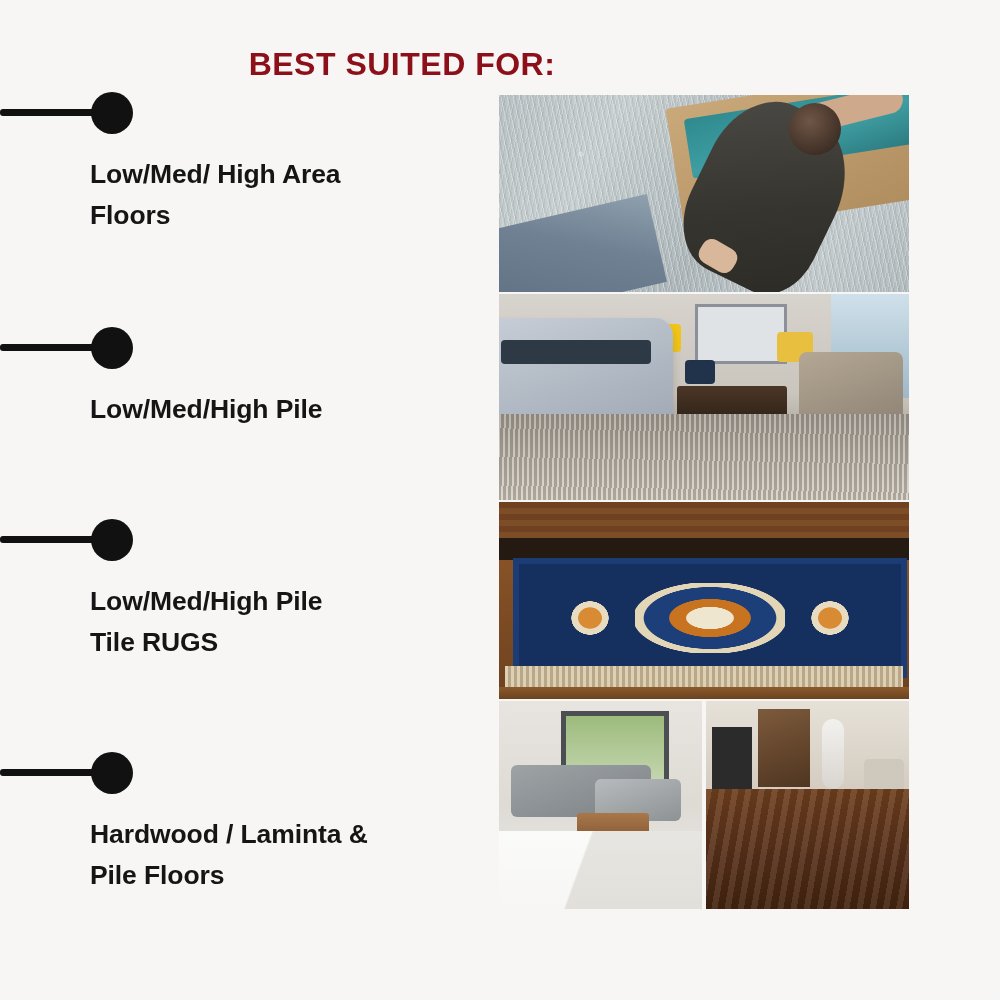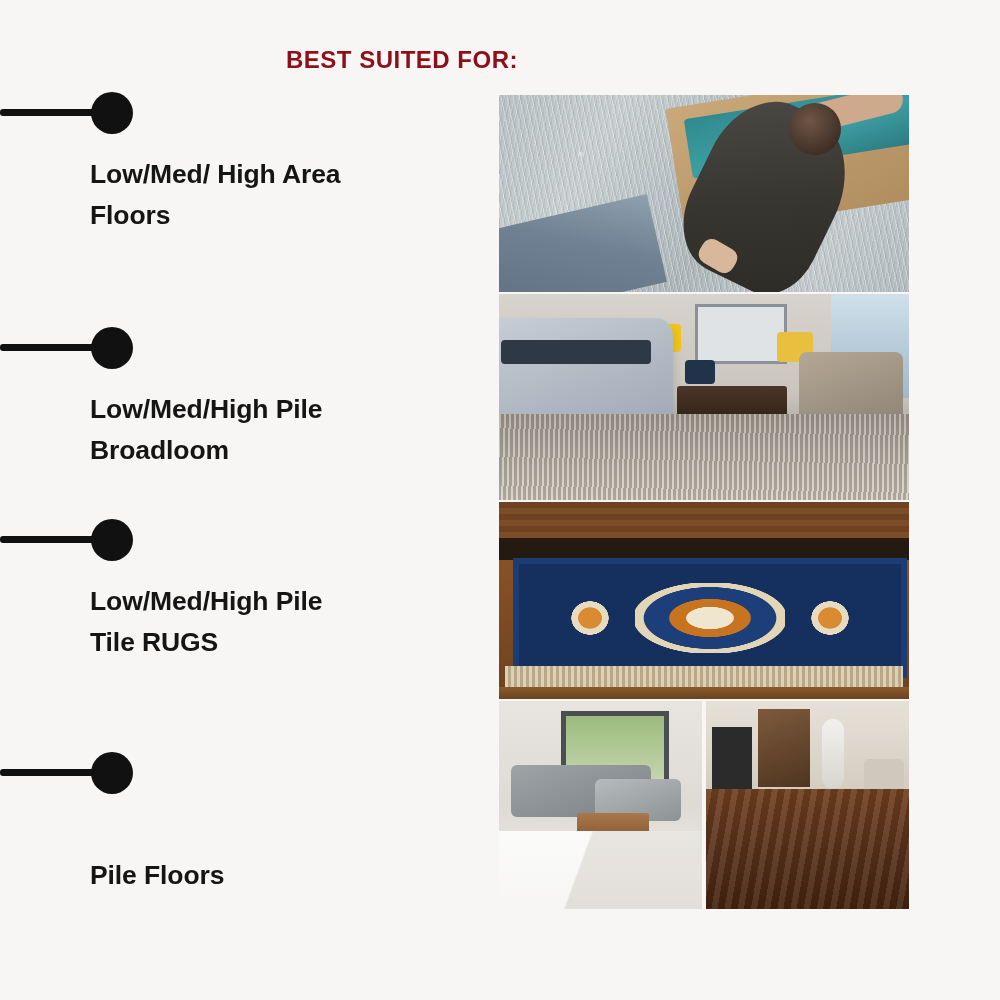--- a/index.html
+++ b/index.html
@@ -21,21 +21,21 @@
     background: #f7f6f4;
   }
 
   
   .heading {
     position: absolute;
     top: 46px;
     left: 0;
     width: 804px;
     text-align: center;
-    font-size: 24px;
+    font-size: 32px;
     font-weight: bold;
     letter-spacing: 0.5px;
     color: #8c0f1a;
     font-family: "Liberation Sans", sans-serif;
   }
 
   
   .list {
     position: absolute;
     left: 0;
@@ -302,38 +302,37 @@
         <span>Low/Med/ High Area</span><br>
         <span>Floors</span>
       </div>
     </div>
 
     <div class="list-item" style="top:327px;">
       <div class="connector" style="top:17px;"></div>
       <div class="dot" style="top:0px;"></div>
       <div class="item-text" style="top:62px;">
         <span>Low/Med/High Pile</span><br>
-        <span>Broadloom</span>
       </div>
     </div>
 
     <div class="list-item" style="top:519px;">
       <div class="connector" style="top:17px;"></div>
       <div class="dot" style="top:0px;"></div>
       <div class="item-text" style="top:62px;">
         <span>Low/Med/High Pile</span><br>
         <span>Tile RUGS</span>
       </div>
     </div>
 
     <div class="list-item" style="top:752px;">
       <div class="connector" style="top:17px;"></div>
       <div class="dot" style="top:0px;"></div>
       <div class="item-text" style="top:62px; width:420px;">
-        <br>
+        <span>Hardwood / Laminta &amp;</span><br>
         <span>Pile Floors</span>
       </div>
     </div>
 
   </div>
 
   <div class="photos">
 
     <div class="photo p1">
       <div class="fleck"></div>

